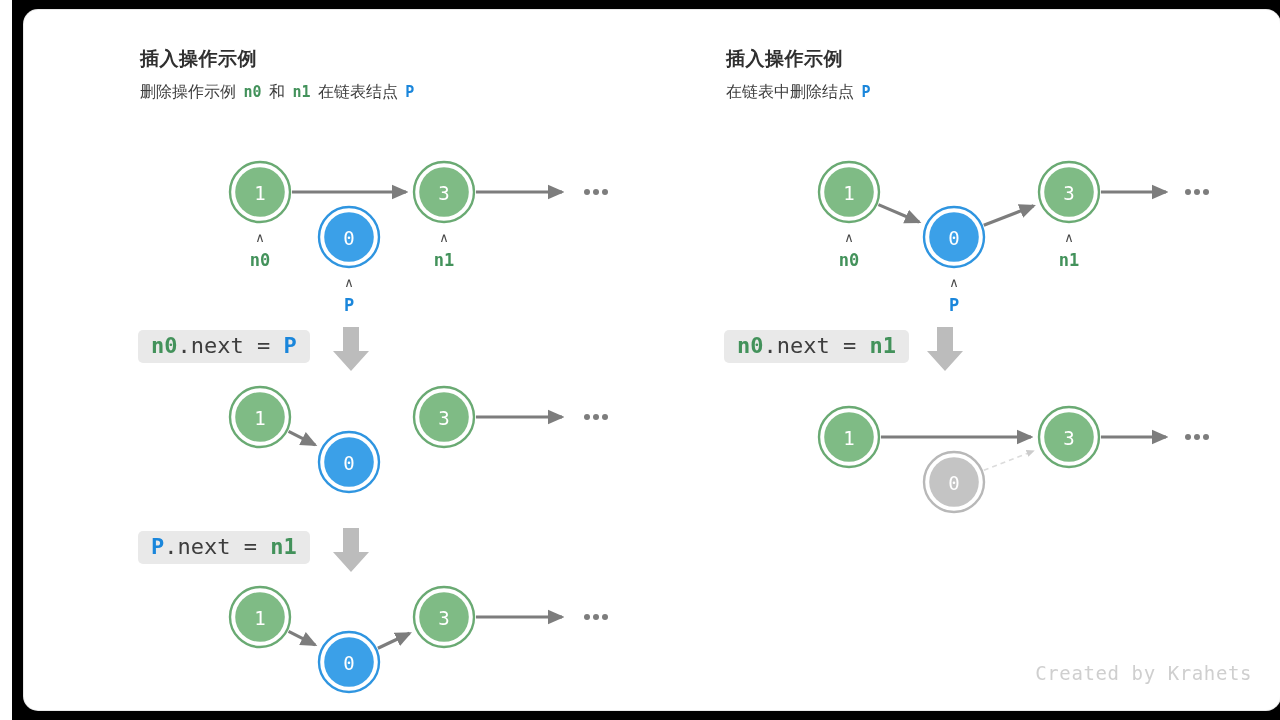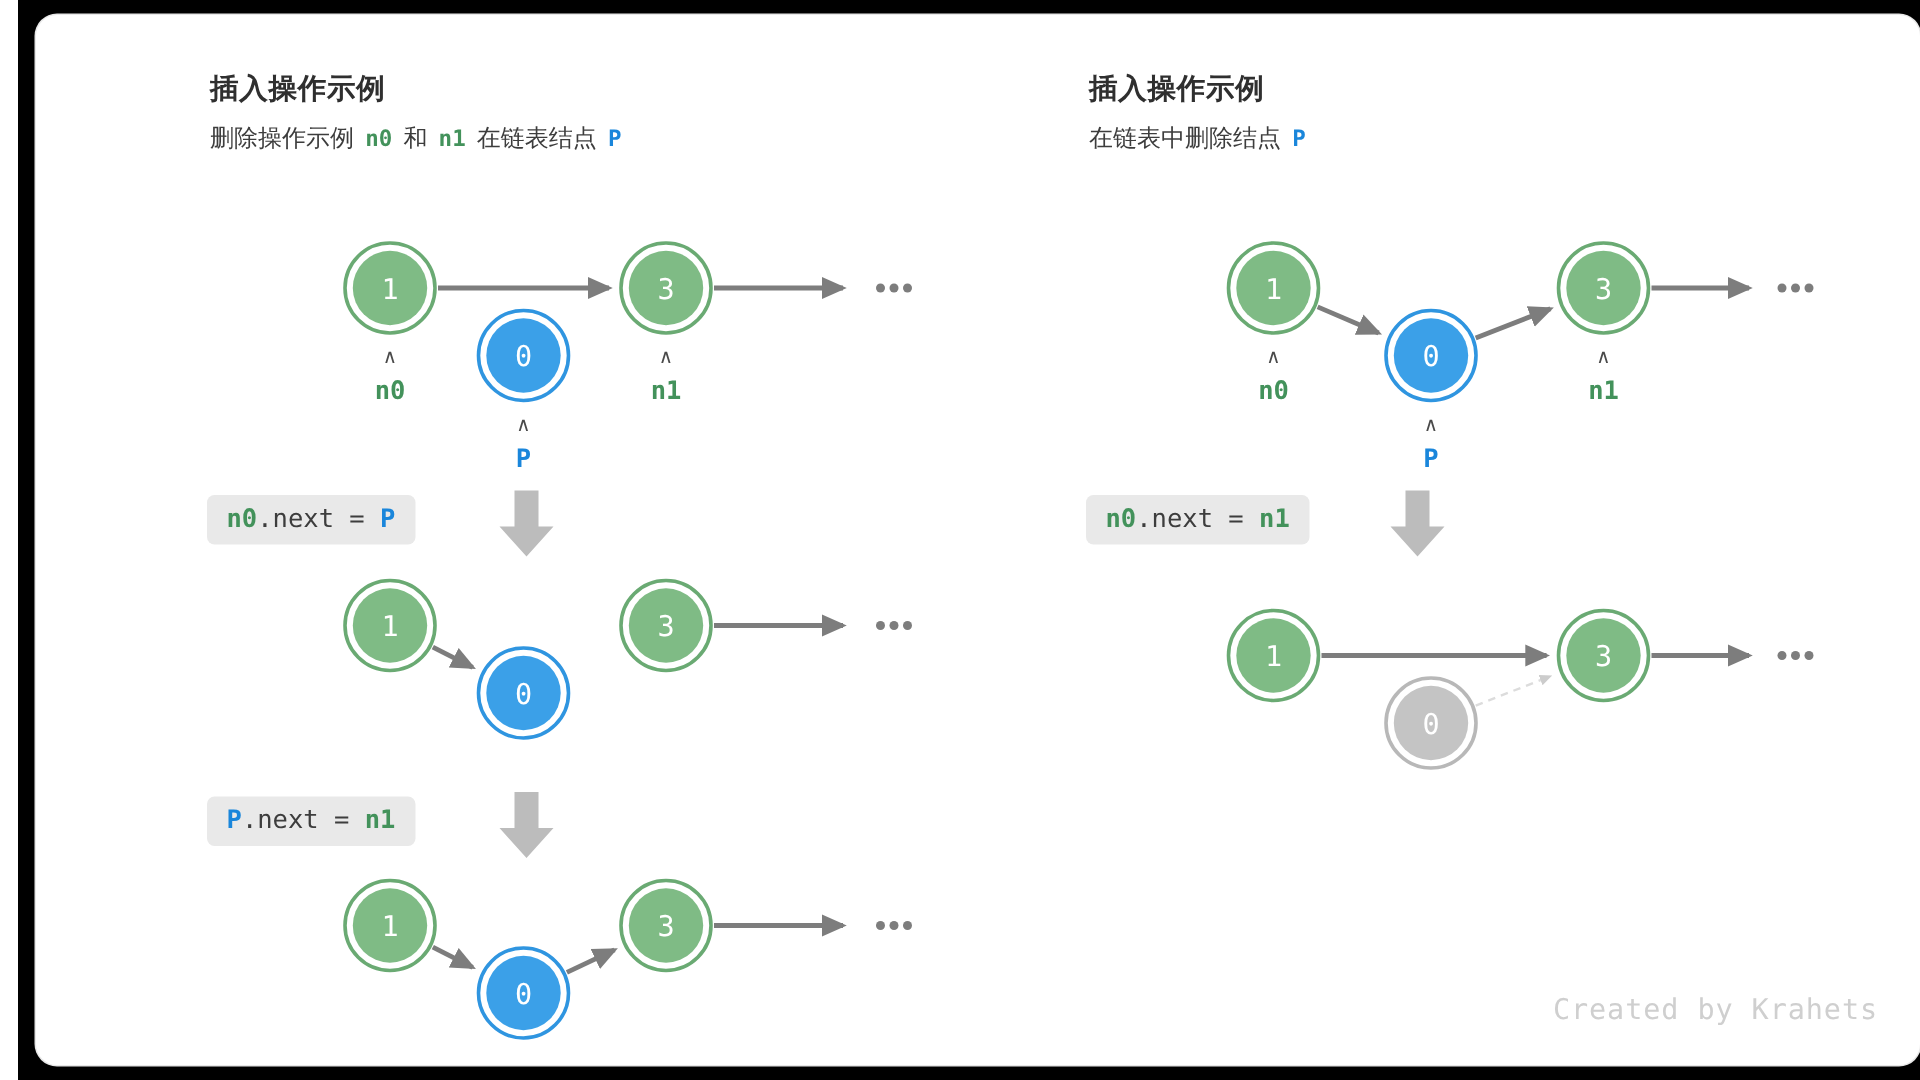--- a/index.html
+++ b/index.html
@@ -66,21 +66,21 @@
   .tok-green { color: #43925b; }
   .tok-blue  { color: #1a86db; }
   .tok-dark  { color: #3d3d3d; }
 
   .code-chip {
     position: absolute;
     background: #e9e9e9;
     border-radius: 5px;
     padding: 6px 13px 7px 13px;
     font-family: "DejaVu Sans Mono", "Liberation Mono", monospace;
-    font-size: 17px;
+    font-size: 22px;
     line-height: 20px;
     white-space: pre;
     color: #3d3d3d;
   }
   .code-chip b { font-weight: bold; }
 
   .down-arrow {
     position: absolute;
   }
 

